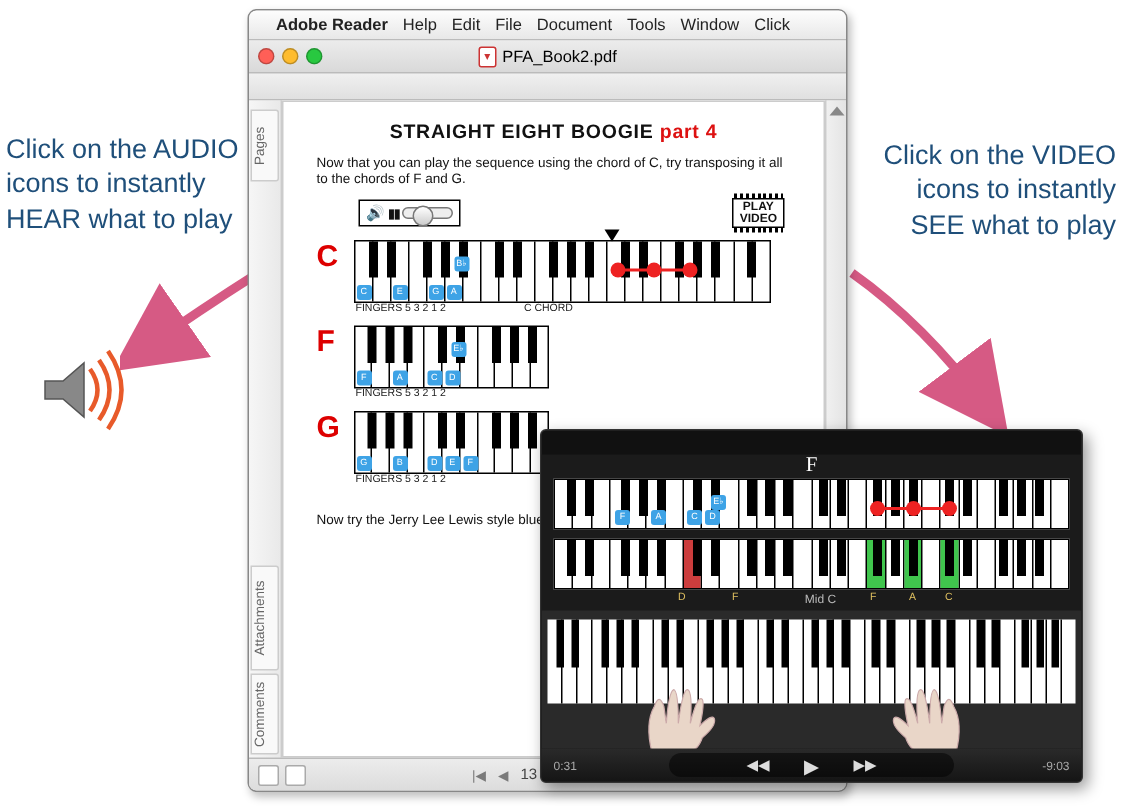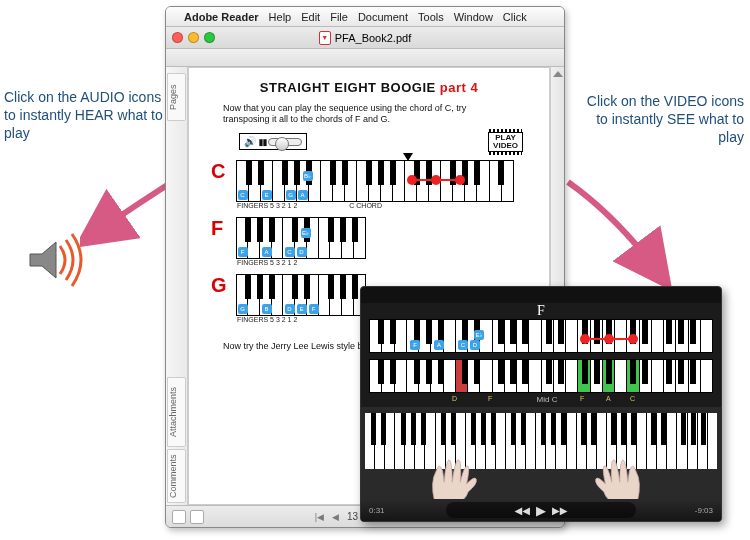--- a/index.html
+++ b/index.html
@@ -9,21 +9,21 @@
     height: 540px;
     position: relative;
     font-family: "Lucida Grande", Arial, sans-serif;
     background: #fff;
     overflow: hidden;
   }
   
   .annot {
     position: absolute;
     color: #1f4f7a;
-    font-size: 14px;
+    font-size: 18px;
     line-height: 1.3;
     font-family: "Myriad Pro","Segoe UI",Arial,sans-serif;
   }
   .annot-left { left: 4px; top: 88px; width: 160px; }
   .annot-right { right: 6px; top: 92px; width: 160px; text-align: right;}
   
   .arrow {
     position: absolute;
     pointer-events: none;
   }
@@ -134,21 +134,21 @@
   .page {
     padding: 10px 22px 10px 22px;
     font-size: 9px;
     color:#111;
   }
   .page h1 {
     text-align:center;font-size:13px;margin:2px 0 8px;
     letter-spacing:0.5px;
   }
   .page h1 .part {color:#d11;}
-  .page p{margin:3px 12px 6px;line-height:1.25;}
+  .page p{margin:3px 0 6px;line-height:1.25;}
   
   .mediabar {
     display:flex;align-items:center;justify-content:space-between;
     margin: 4px 4px 8px 28px;
   }
   .audio-ctrl{
     display:flex;align-items:center;gap:2px;
     border:1.5px solid #000;padding:2px 4px;background:#fff;
   }
   .audio-ctrl .sound{font-size:10px;}
@@ -202,21 +202,21 @@
   .vkb2{top:56px;height:34px;}
   .vkb .wkeys{height:100%;}
   .vkb .wkey{position:relative;}
   .hl{position:absolute;top:0;bottom:0;width:100%;opacity:0.9;}
   .mid-label{position:absolute;top:92px;left:12px;right:0;text-align:center;color:#bbb;font-size:8px;}
   .real-kb{position:absolute;top:104px;left:0;right:0;bottom:0;background:#2a2a2a;}
   .real-keys{position:absolute;left:4px;right:4px;top:6px;height:56px;background:#fff;}
   .hand{position:absolute;bottom:-4px;width:72px;height:48px;}
   .hand svg{width:100%;height:100%;}
   .vw-controls{position:absolute;left:0;right:0;bottom:0;height:22px;background:linear-gradient(#2a2a2a,#151515);
-    display:flex;align-items:center;justify-content:center;gap:6px;color:#ddd;font-size:10px;}
+    display:flex;align-items:center;justify-content:center;gap:23px;color:#ddd;font-size:10px;}
   .vw-controls .time{font-size:8px;color:#aaa;position:absolute;}
   .vw-controls .t-left{left:8px;} .vw-controls .t-right{right:8px;}
   .pill{position:absolute;left:50%;bottom:3px;transform:translateX(-50%);width:190px;height:16px;border-radius:9px;background:rgba(0,0,0,0.5);}
 </style>
 </head>
 <body>
 
 <div class="annot annot-left">Click on the AUDIO icons to instantly HEAR what to play</div>
 
 <div class="annot annot-right">Click on the VIDEO icons to instantly SEE what to play</div>

